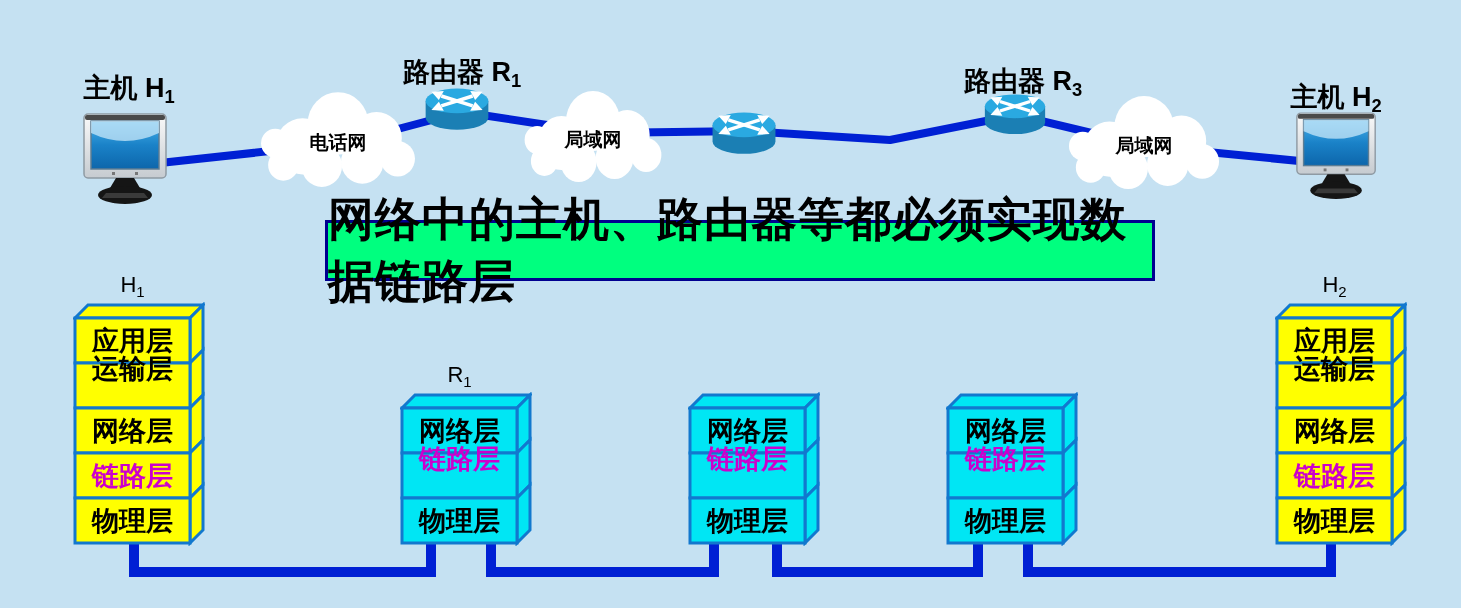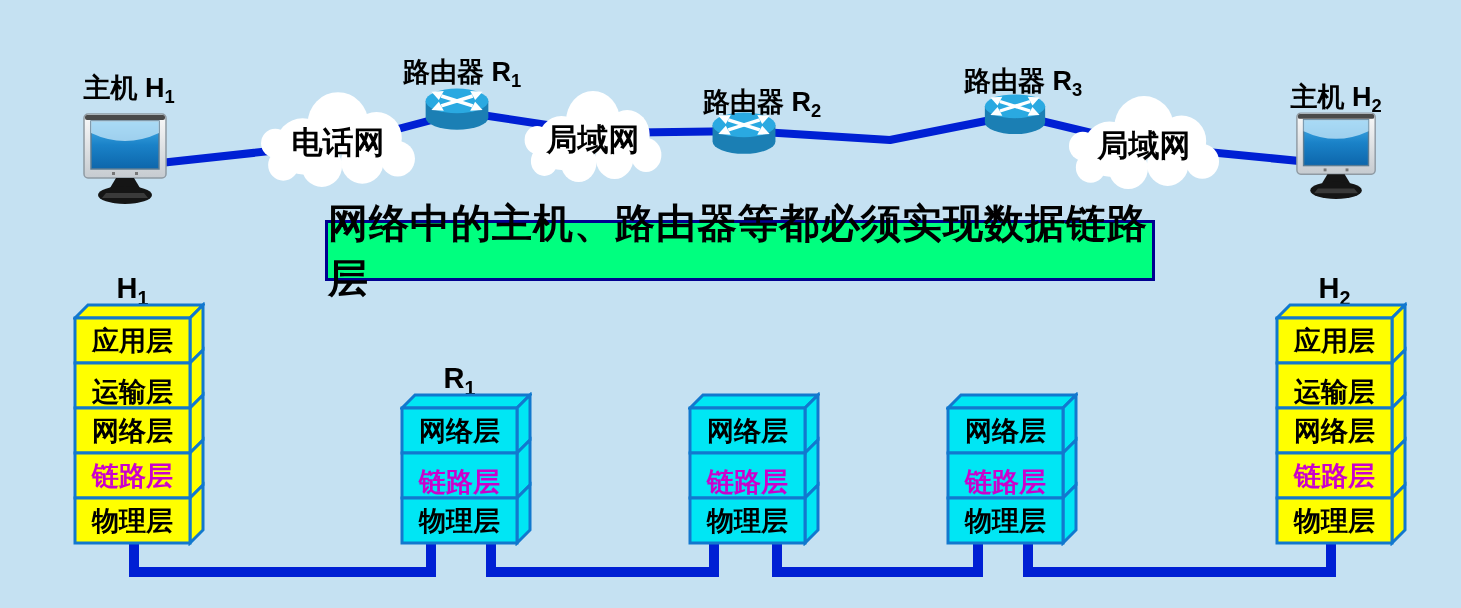--- a/index.html
+++ b/index.html
@@ -4,43 +4,43 @@
 <style>
   html,body{margin:0;padding:0;background:#c5e1f2;}
   .canvas{position:relative;width:1461px;height:608px;background:#c5e1f2;
           font-family:"Liberation Sans",sans-serif;overflow:hidden;}
   .abs{position:absolute;left:0;top:0;}
 
   
   .cloud{position:absolute;}
   .cloud > svg{position:absolute;left:0;top:0;width:100%;height:100%;}
   .cloud-label{position:relative;width:100%;height:100%;display:flex;align-items:center;
-               justify-content:center;font-size:31px;font-weight:700;color:#000;
+               justify-content:center;font-size:19px;font-weight:700;color:#000;
                padding-top:10px;box-sizing:border-box;}
   .node-label{position:absolute;transform:translateX(-50%);font-size:27px;font-weight:700;
               white-space:nowrap;color:#000;}
   .node-label sub{font-size:0.68em;}
   .icon{position:absolute;}
 
   
   .banner{position:absolute;left:325px;top:220px;width:830px;height:61px;
           background:#00ff7f;border:3px solid #000090;box-sizing:border-box;
           display:flex;align-items:center;justify-content:center;
-          font-size:40px;font-weight:700;color:#000;letter-spacing:1px;}
+          font-size:46px;font-weight:700;color:#000;letter-spacing:1px;}
 
   
   .stack{position:absolute;}
   .stack > svg{position:absolute;left:0;top:0;}
   .stack-title{position:absolute;left:2px;width:115px;text-align:center;
-               font-size:29px;font-weight:700;color:#000;}
+               font-size:22px;font-weight:400;color:#000;}
   .stack-title sub{font-size:0.68em;}
   .row{position:absolute;left:2px;width:115px;height:45px;display:flex;align-items:center;
        justify-content:center;font-size:27px;font-weight:700;color:#000;}
   .row.link{color:#cc00cc;text-align:right;}
-  .y0{top:16px}.y1{top:67px}.y2{top:106px}.y3{top:151px}.y4{top:196px}
+  .y0{top:16px}.y1{top:44px}.y2{top:106px}.y3{top:151px}.y4{top:196px}
 </style>
 </head>
 <body>
 
 <div class="canvas">
 
   <svg width="0" height="0" style="position:absolute">
     <defs>
       <linearGradient id="monitorGrad" x1="0" y1="0" x2="0" y2="1">
         <stop offset="0" stop-color="#fafafa"></stop>
@@ -126,21 +126,20 @@
 
   <svg class="icon" style="left:82px;top:112px" width="88" height="96" viewBox="0 0 88 96">
       <use href="#computer-shape"></use>
     </svg>
   <svg class="icon" style="left:1295px;top:110px" width="84" height="94" viewBox="0 0 88 96">
       <use href="#computer-shape"></use>
     </svg>
 
   <div class="node-label" style="left:129px;top:70px"><span>主机 H</span><sub>1</sub></div>
   <div class="node-label" style="left:462px;top:54px"><span>路由器 R</span><sub>1</sub></div>
-  <div class="node-label" style="left:762px;top:84px"><span>路由器 R</span><sub>2</sub></div>
   <div class="node-label" style="left:1023px;top:63px"><span>路由器 R</span><sub>3</sub></div>
   <div class="node-label" style="left:1336px;top:79px"><span>主机 H</span><sub>2</sub></div>
 
   <div class="banner">
     <span>网络中的主机、路由器等都必须实现数据链路层</span>
   </div>
 
   <svg class="abs" width="1461" height="608">
     <g fill="none" stroke="#0020d4" stroke-width="10" stroke-linejoin="miter">
       <path d="M134,543 L134,572 L431,572 L431,543"></path>

